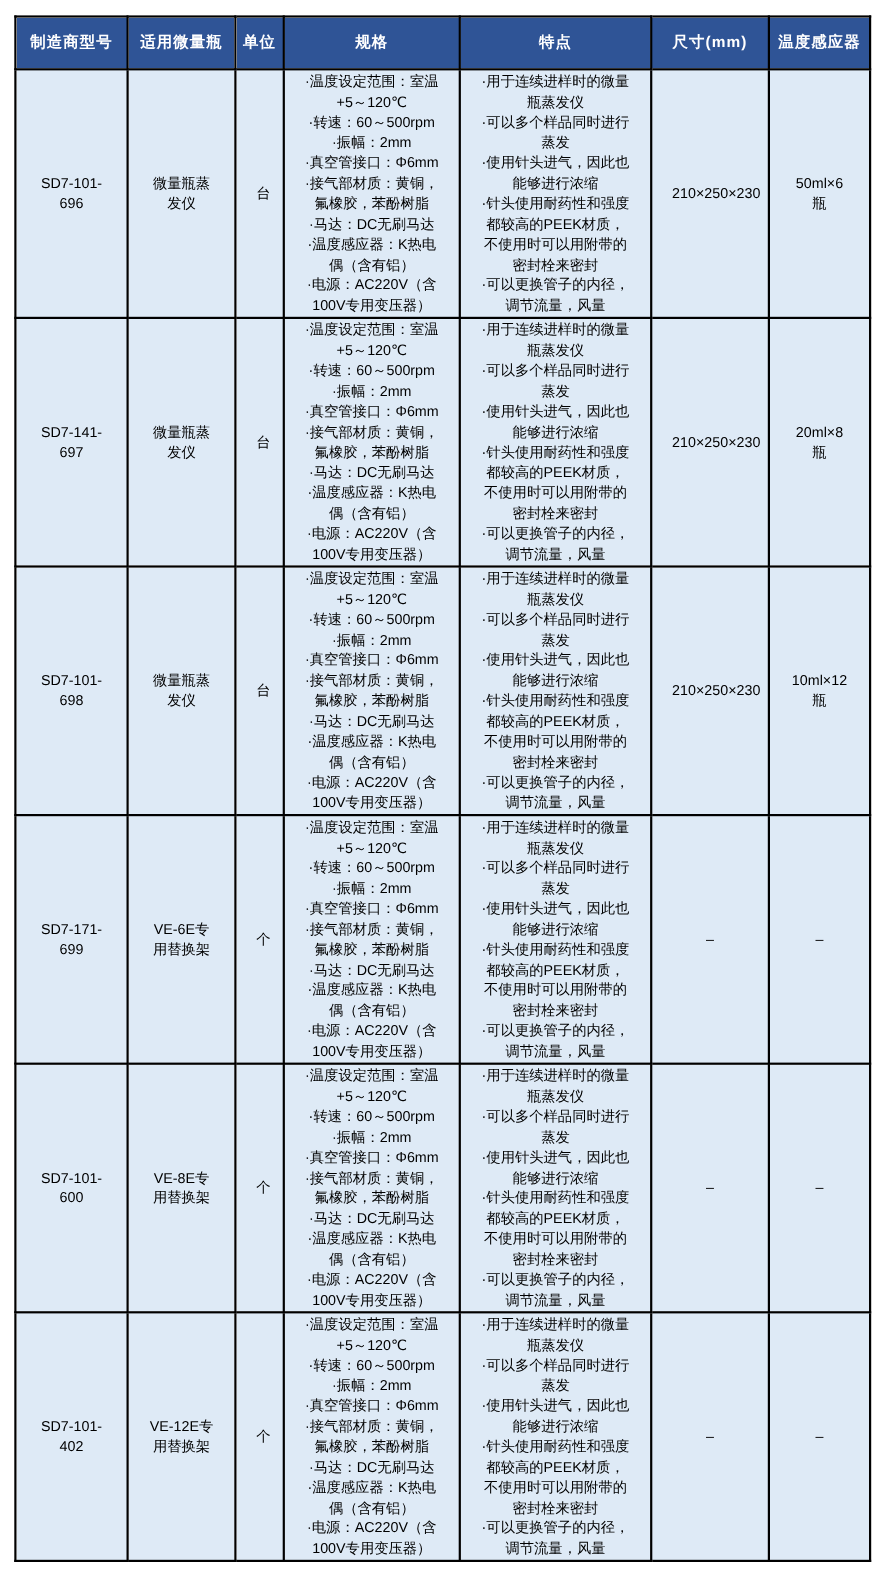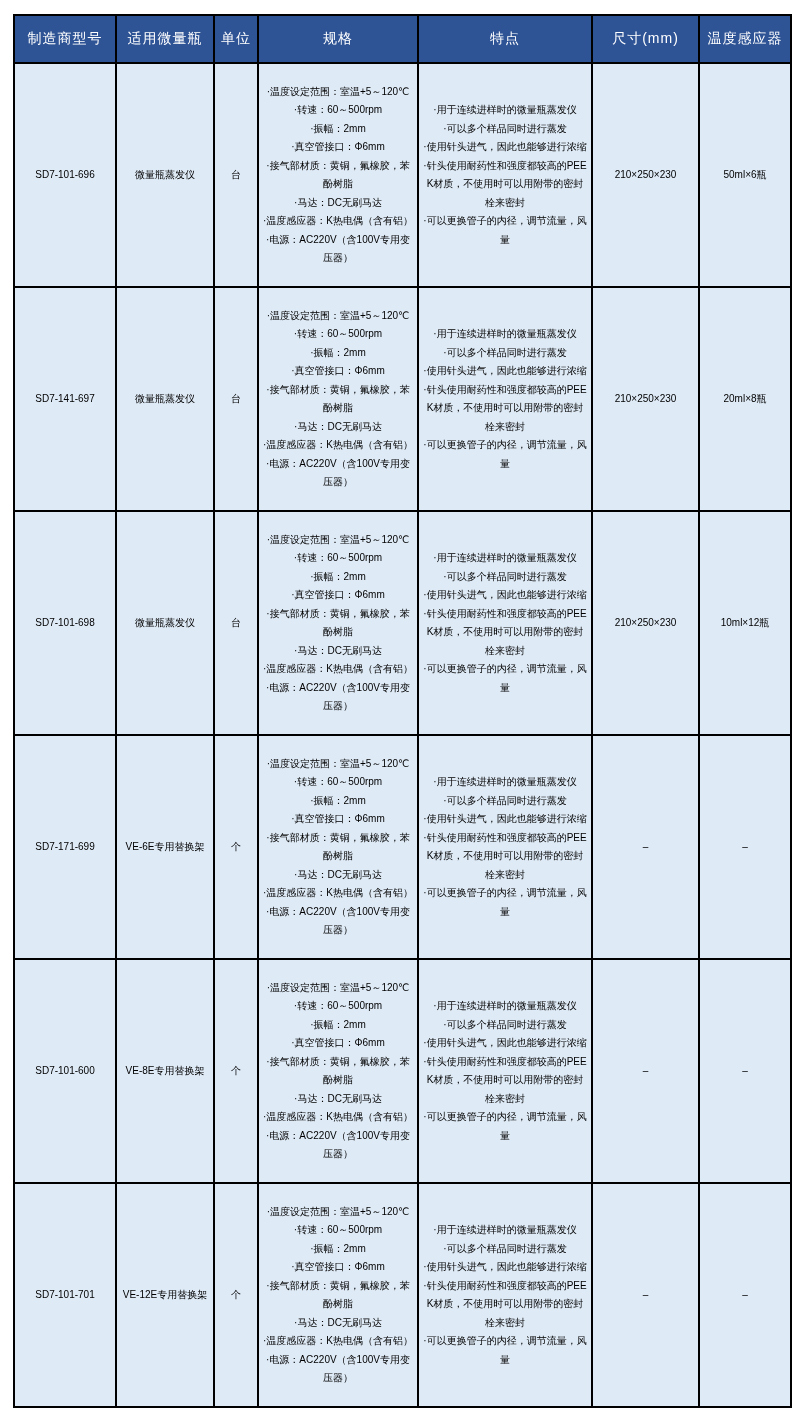--- a/index.html
+++ b/index.html
@@ -25,35 +25,35 @@
   }
   .product-table th,
   .product-table td {
     border: 2px solid #000000;
     overflow: hidden;
   }
   .product-table th {
     background: #2F5496;
     color: #ffffff;
     font-size: 14px;
-    font-weight: normal;
+    font-weight: bold;
     height: 46px;
     text-align: center;
     vertical-align: middle;
     padding: 0 2px;
     letter-spacing: 1px;
   }
   .product-table td {
     background: #DEEAF6;
     color: #000000;
-    font-size: 10px;
+    font-size: 13px;
     line-height: 18.5px;
     text-align: center;
     vertical-align: middle;
-    padding: 1px 3px;
+    padding: 1px 18px;
   }
   .product-table tbody tr {
     height: 224px;
   }
   .bullet-list {
     width: 100%;
   }
   .bullet-line {
     text-align: center;
     word-break: break-all;
@@ -219,21 +219,21 @@
               <div class="bullet-line">·可以多个样品同时进行蒸发</div>
               <div class="bullet-line">·使用针头进气，因此也能够进行浓缩</div>
               <div class="bullet-line">·针头使用耐药性和强度都较高的PEEK材质，不使用时可以用附带的密封栓来密封</div>
               <div class="bullet-line">·可以更换管子的内径，调节流量，风量</div>
             </div>
         </td>
         <td>–</td>
         <td>–</td>
       </tr>
       <tr>
-        <td>SD7-101-701</td>
+        <td>SD7-101-402</td>
         <td>VE-12E专用替换架</td>
         <td>个</td>
         <td>
           <div class="bullet-list">
               <div class="bullet-line">·温度设定范围：室温+5～120℃</div>
               <div class="bullet-line">·转速：60～500rpm</div>
               <div class="bullet-line">·振幅：2mm</div>
               <div class="bullet-line">·真空管接口：Φ6mm</div>
               <div class="bullet-line">·接气部材质：黄铜，氟橡胶，苯酚树脂</div>
               <div class="bullet-line">·马达：DC无刷马达</div>

